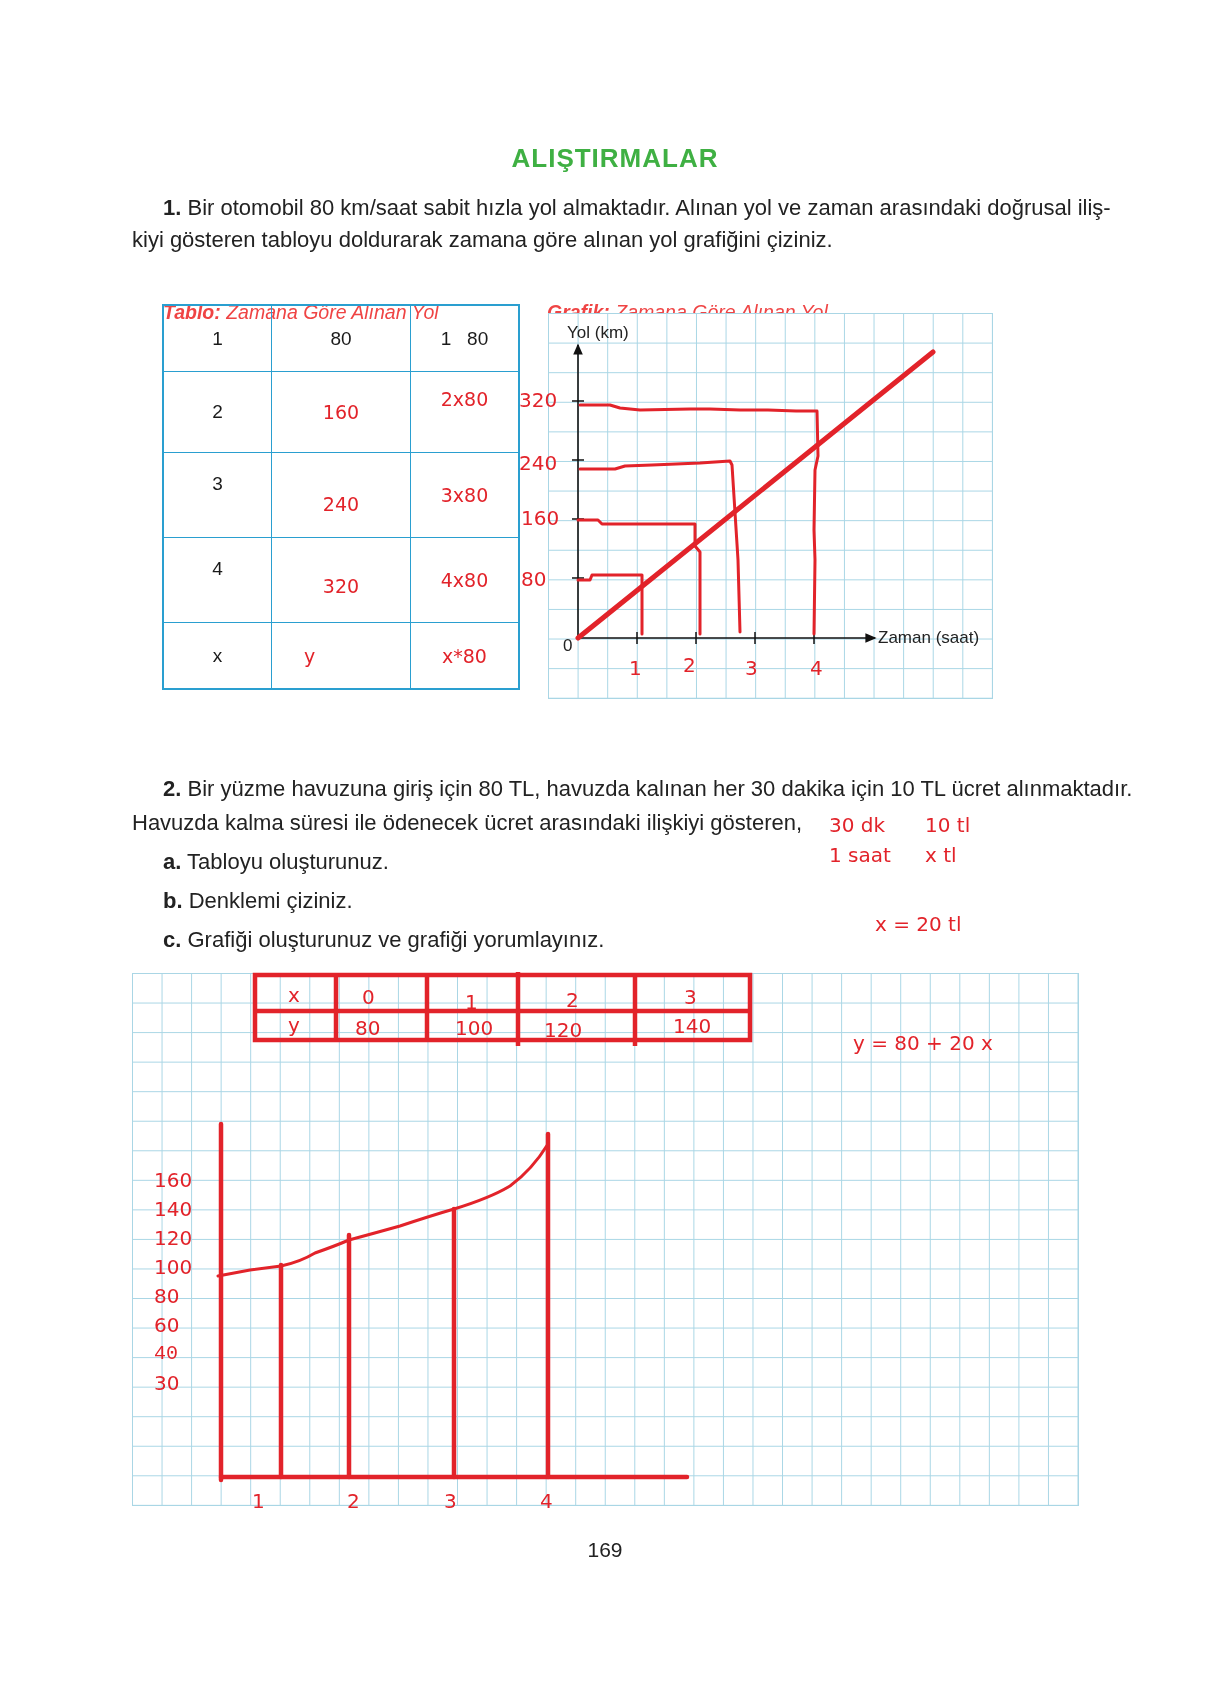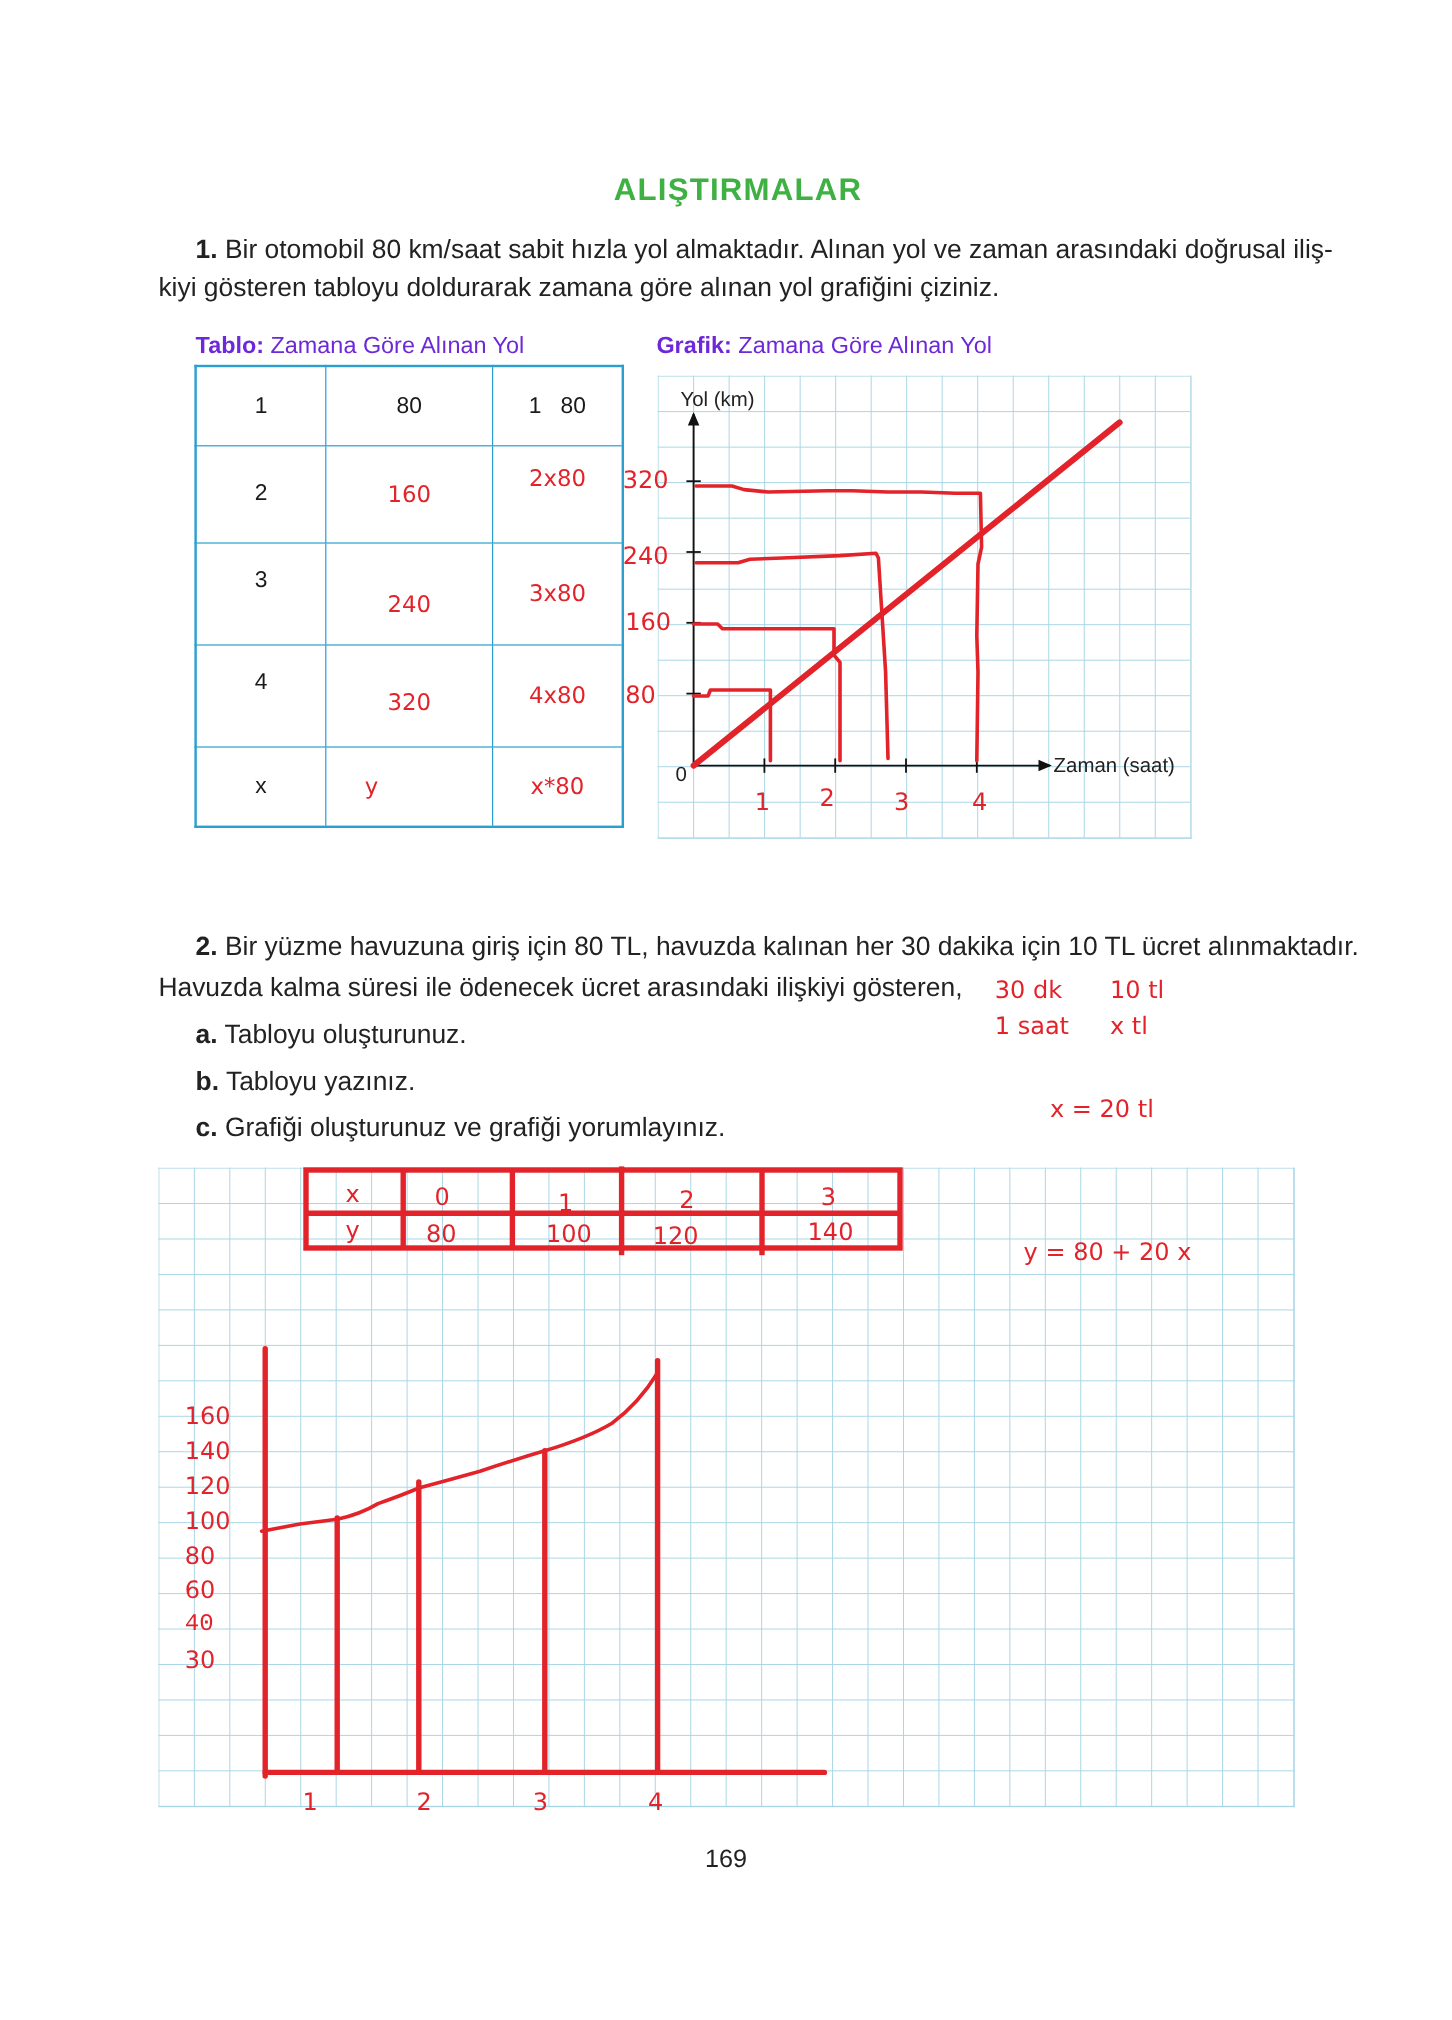--- a/index.html
+++ b/index.html
@@ -4,21 +4,21 @@
 <style>
   html, body { margin: 0; padding: 0; }
   body {
     width: 1210px; height: 1683px; background: #ffffff; position: relative;
     font-family: "Liberation Sans", sans-serif; color: #1a1a1a; overflow: hidden;
   }
   .abs { position: absolute; }
   .title { left: 0; width: 1230px; top: 143px; text-align: center; font-size: 26px; font-weight: bold; color: #3fb043; letter-spacing: 1px; }
   .para { font-size: 22px; line-height: 32px; color: #222; }
   .para b { font-weight: bold; }
-  .caption { font-size: 19.5px; color: #6d28d9; }
+  .caption { font-size: 19.5px; font-style: italic; color: #ef4444; margin-top: 24px; }
   .caption b { font-weight: bold; }
   .hand { color: #e2232a; font-family: "DejaVu Sans", sans-serif; }
 
   
   table.t1 { position: absolute; left: 162px; top: 304px; border-collapse: collapse; border: 2.5px solid #2a9fd0; }
   table.t1 td, table.t1 th { border: 1.5px solid #2a9fd0; width: 105px; text-align: center; font-size: 19px; }
   table.t1 th { background: #cdebf8; height: 68px; font-weight: bold; line-height: 25px; }
   table.t1 td { height: 63px; }
   table.t1 td.hand { font-size: 19px; }
 
@@ -130,21 +130,21 @@
 
 <div class="abs para" style="left:163px; top:773px;">
   <b>2.</b>
   <span>Bir yüzme havuzuna giriş için 80 TL, havuzda kalınan her 30 dakika için 10 TL ücret alınmaktadır.</span>
 </div>
 <div class="abs para" style="left:132px; top:807px;">Havuzda kalma süresi ile ödenecek ücret arasındaki ilişkiyi gösteren,</div>
 <div class="abs para" style="left:163px; top:846px;">
   <b>a.</b> <span>Tabloyu oluşturunuz.</span>
 </div>
 <div class="abs para" style="left:163px; top:885px;">
-  <b>b.</b> <span>Tabloyu yazınız.</span>
+  <b>b.</b> <span>Denklemi çiziniz.</span>
 </div>
 <div class="abs para" style="left:163px; top:924px;">
   <b>c.</b> <span>Grafiği oluşturunuz ve grafiği yorumlayınız.</span>
 </div>
 
 <div class="abs hand hl" style="left:829px; top:813px;text-align:right;">30 dk</div>
 <div class="abs hand hl" style="left:925px; top:813px;">10 tl</div>
 <div class="abs hand hl" style="left:829px; top:843px;">1 saat</div>
 <div class="abs hand hl" style="left:925px; top:843px;">x tl</div>
 <div class="abs hand hl" style="left:875px; top:912px;">x = 20 tl</div>

